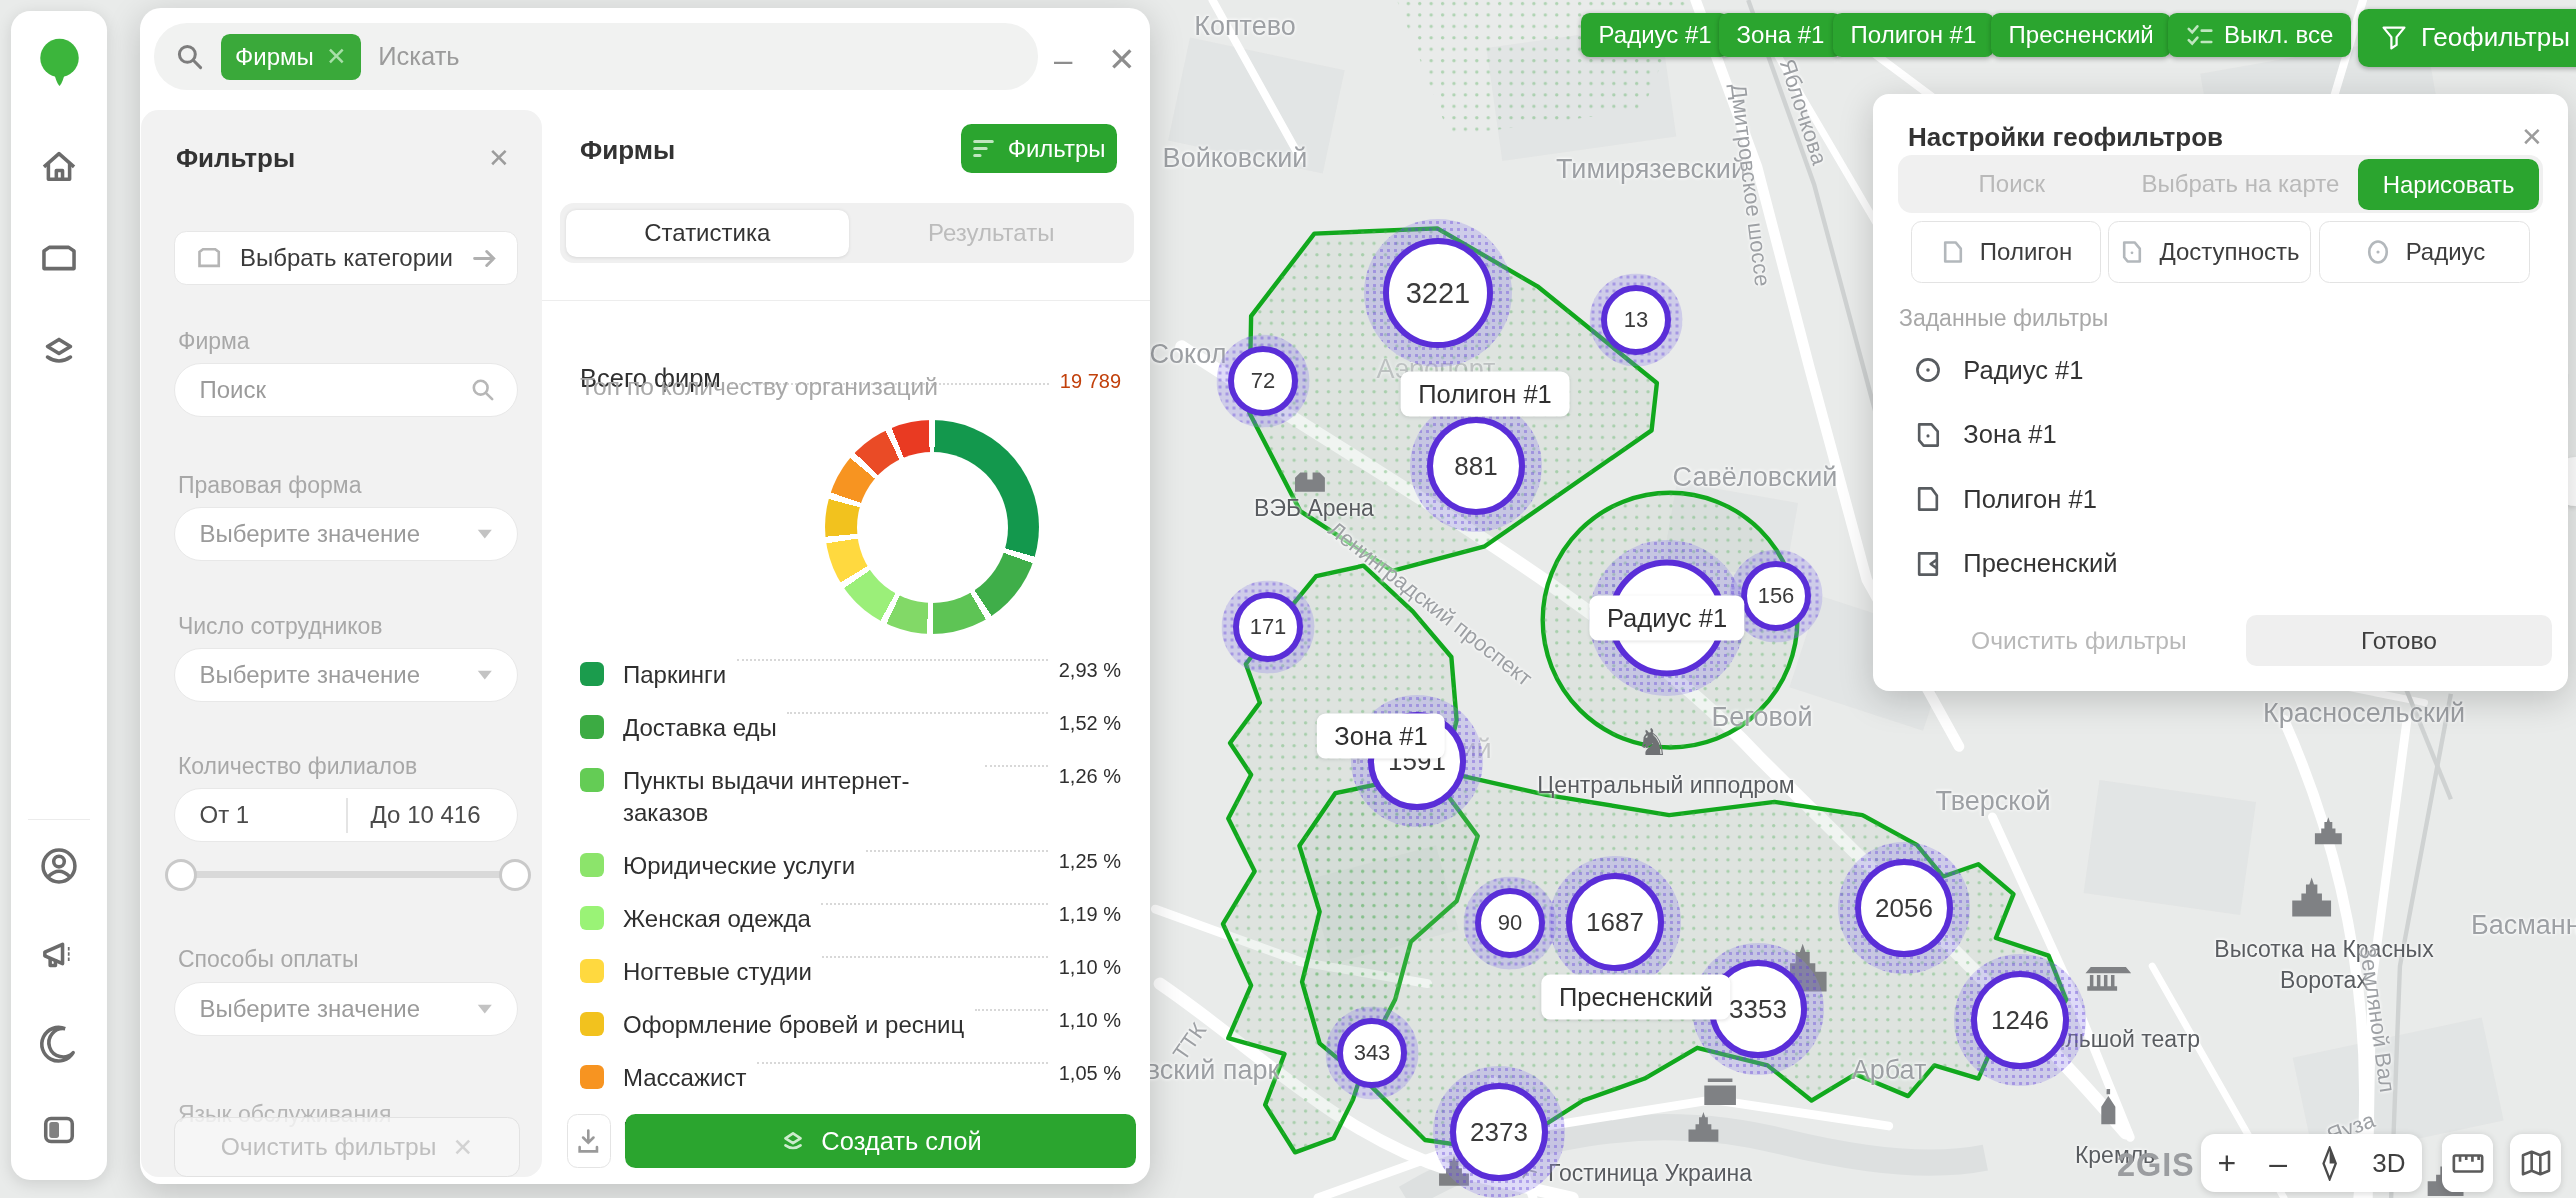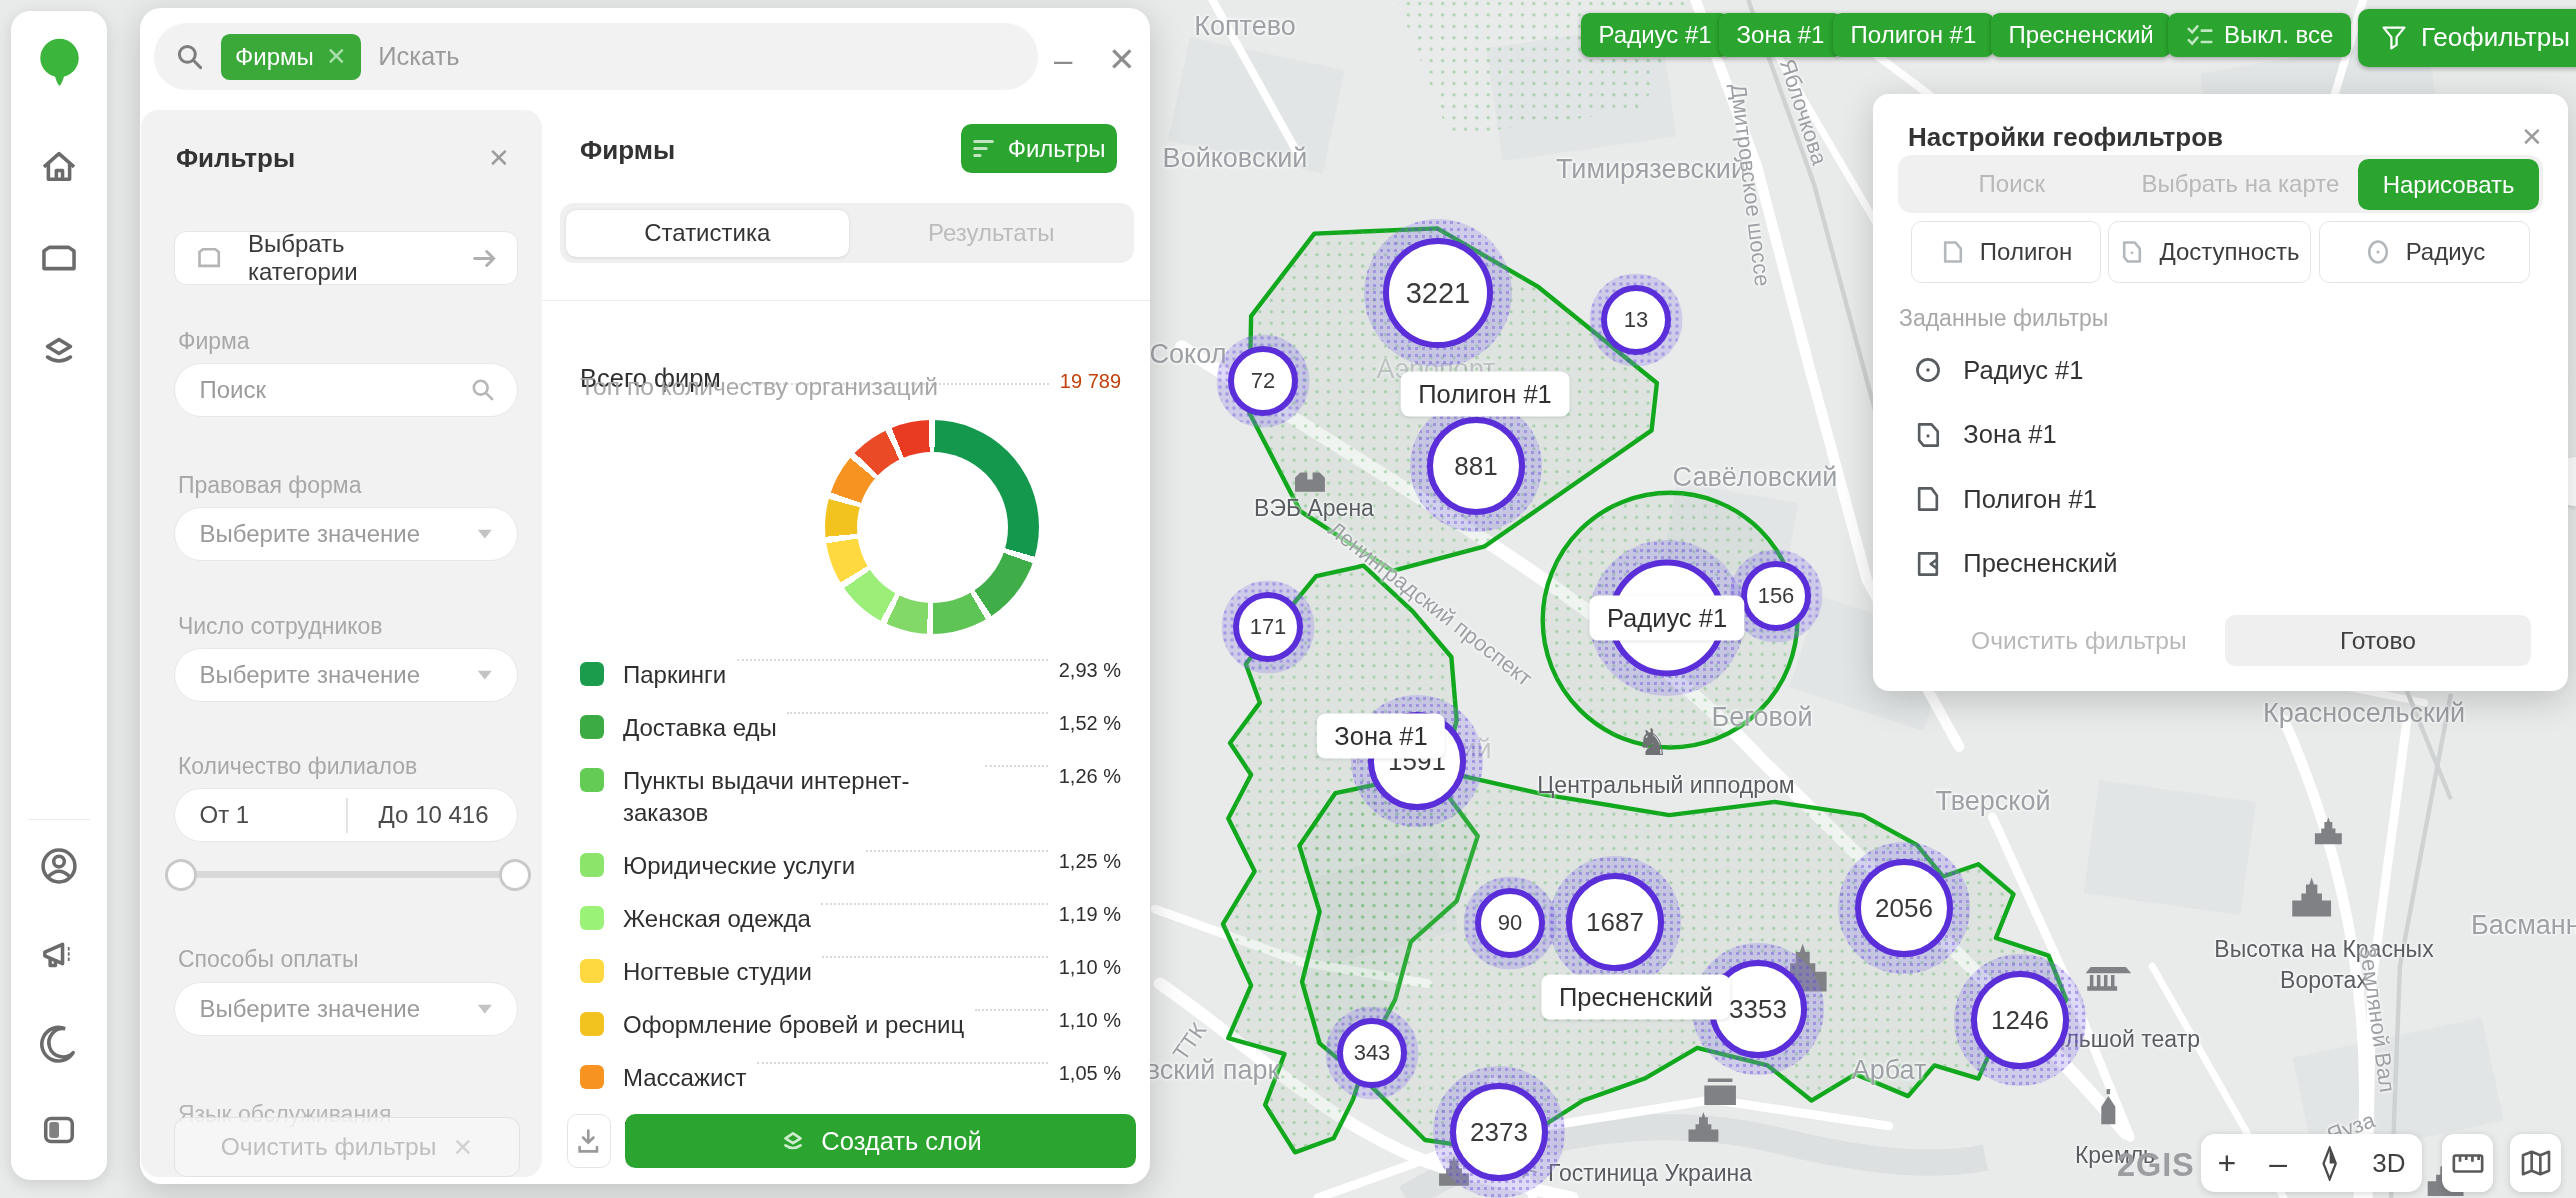--- a/index.html
+++ b/index.html
@@ -40,21 +40,21 @@
   #window{left:140px;top:8px;width:1010px;height:1176px;}
   #searchbar{position:absolute;left:14px;top:15px;width:884px;height:67px;background:#f1f2f1;border-radius:33px;
     display:flex;align-items:center;padding:0 21px;box-sizing:border-box;}
   .tag{background:#3aa93a;border-radius:8.8px;height:46px;display:flex;align-items:center;color:#fff;
     font-size:24px;padding:0 14px;margin-left:16px;}
   .tag .x{margin-left:12.3px;color:#a8dfa8;font-size:24.6px;}
   #win-min,#win-close{position:absolute;top:35px;color:#8d8d8d;font-size:33px;line-height:33px;cursor:pointer;}
   #win-min{left:914px;} #win-close{left:968px;}
   
   #filters{position:absolute;left:0.9px;top:102px;width:401px;height:1067px;background:#f2f2f2;border-radius:17.6px;}
-  .fld{position:absolute;left:33px;width:344px;height:54px;box-sizing:border-box;gap:8px;}
+  .fld{position:absolute;left:33px;width:344px;height:54px;box-sizing:border-box;}
   .btn-like{background:#fff;border:1.8px solid #e7e7e7;border-radius:12.3px;display:flex;align-items:center;}
   #clear-filters{position:absolute;left:33px;top:1007px;width:344px;height:58px;border:1.8px solid #e2e2e2;
     border-radius:12.3px;background:rgba(246,246,246,.82);display:flex;align-items:center;justify-content:center;
     color:#bfbfbf;font-size:24.6px;}
   
   #firms{position:absolute;left:402px;top:97px;right:0;bottom:0;}
   #tabs{position:absolute;left:17.6px;top:98px;width:574px;height:60px;background:#f0f0f0;border-radius:14px;
     display:flex;align-items:center;}
   #tab-active{width:283px;height:47px;background:#fff;border-radius:10.5px;margin-left:6.2px;display:flex;
     align-items:center;justify-content:center;font-size:24px;color:#333;box-shadow:0 0.9px 3.5px rgba(0,0,0,.10);}
@@ -71,21 +71,21 @@
   #geo-panel{left:1873px;top:94px;width:695px;height:597px;border-radius:16px;}
   .seg-track{position:absolute;left:24.6px;top:61px;width:645px;height:58px;background:#f0f0f0;border-radius:14px;
     display:flex;align-items:center;}
   .seg{flex:1;text-align:center;font-size:24px;color:#b9b9b9;}
   .seg.active{background:#2ba52f;color:#fff;height:51px;line-height:51px;border-radius:10.5px;margin:0 3.5px;flex:0 0 181px;}
   .draw-btn{position:absolute;top:127px;height:62px;background:#fff;border:1.8px solid #e3e3e3;border-radius:10.5px;
     display:flex;align-items:center;justify-content:center;font-size:24px;color:#3d3d3d;box-sizing:border-box;}
   .applied-row{display:flex;align-items:center;margin-bottom:32.5px;}
   .applied-row .a-icon{width:32px;height:32px;margin-right:19.3px;display:flex;align-items:center;justify-content:center;}
   .applied-row .a-lab{font-size:25.5px;color:#333;}
-  #geo-done{position:absolute;left:352px;top:521px;width:306px;height:51px;background:#efefef;border-radius:10.5px;
+  #geo-done{position:absolute;left:373px;top:521px;width:306px;height:51px;background:#efefef;border-radius:10.5px;
     display:flex;align-items:center;justify-content:center;font-size:24.6px;color:#3f3f3f;}
   #geo-clear{position:absolute;left:98px;top:533px;font-size:24.6px;color:#b9b9b9;}
   
   #zoom-pill{position:absolute;left:2201px;top:1134px;width:221px;height:58px;background:#fff;border-radius:14px;
     box-shadow:0 1.8px 7px rgba(0,0,0,.14);display:flex;align-items:center;justify-content:space-around;
     color:#3f3f3f;font-size:32px;}
   .sq-btn{position:absolute;top:1134px;width:51px;height:58px;background:#fff;border-radius:12.3px;
     box-shadow:0 1.8px 7px rgba(0,0,0,.14);display:flex;align-items:center;justify-content:center;}
   #logo-2gis{position:absolute;left:2117px;top:1147px;color:#9b9da0;font-size:32.5px;font-weight:bold;letter-spacing:0.9px;}
   #edge-handle{position:absolute;left:2551px;top:457px;width:24.6px;height:49px;background:#fff;border-radius:24.6px 0 0 24.6px;

